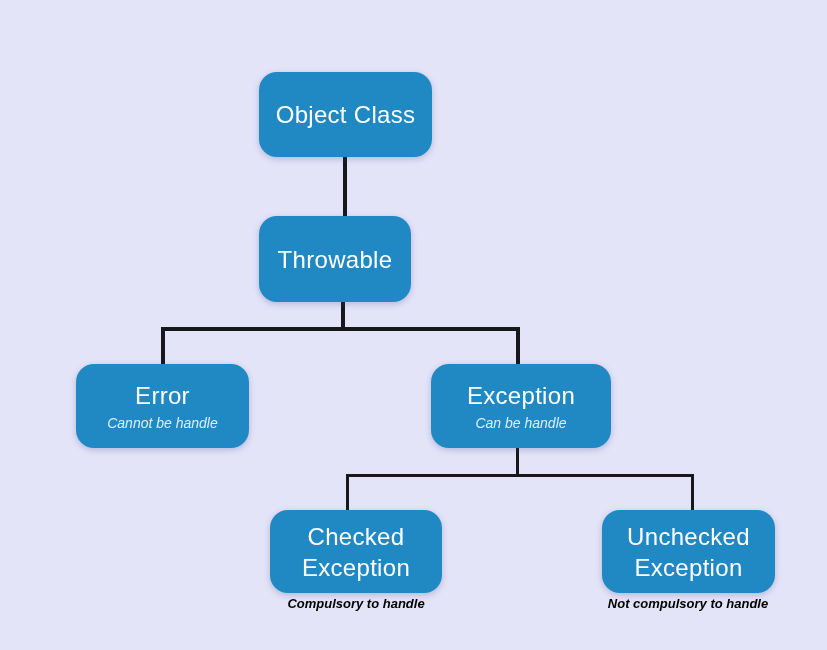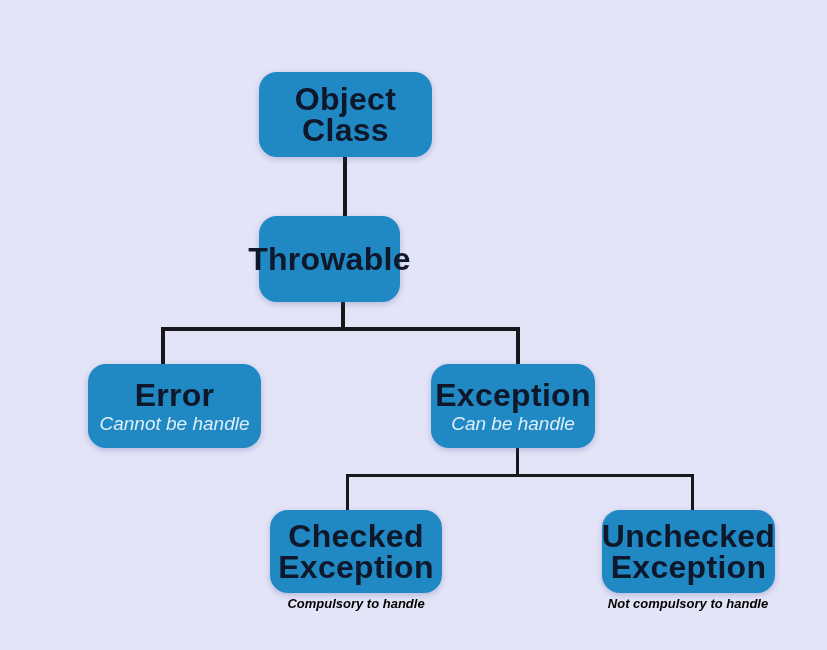--- a/index.html
+++ b/index.html
@@ -19,38 +19,38 @@
     background: #2089c4;
     border-radius: 18px;
     display: flex;
     flex-direction: column;
     align-items: center;
     justify-content: center;
     text-align: center;
     box-shadow: 0 2px 6px rgba(50, 70, 140, 0.28);
   }
   .node .title {
-    color: #0f172a;
-    font-weight: bold;
-    font-size: 32px;
+    color: #ffffff;
+    font-weight: normal;
+    font-size: 24px;
     line-height: 31px;
     letter-spacing: 0.3px;
   }
   .node .subtitle {
     color: rgba(255, 255, 255, 0.85);
     font-style: italic;
-    font-size: 19px;
+    font-size: 14px;
     line-height: 19px;
     margin-top: 3px;
     font-weight: normal;
   }
   .node-object    { left: 259px; top: 72px;  width: 173px; height: 85px; }
-  .node-throwable { left: 259px; top: 216px; width: 141px; height: 86px; }
-  .node-error     { left: 88px;  top: 364px; width: 173px; height: 84px; }
-  .node-exception { left: 431px; top: 364px; width: 164px; height: 84px; }
+  .node-throwable { left: 259px; top: 216px; width: 152px; height: 86px; }
+  .node-error     { left: 76px;  top: 364px; width: 173px; height: 84px; }
+  .node-exception { left: 431px; top: 364px; width: 180px; height: 84px; }
   .node-checked   { left: 270px; top: 510px; width: 172px; height: 83px; padding: 0 26px; }
   .node-unchecked { left: 602px; top: 510px; width: 173px; height: 83px; padding: 0 16px; }
 
   .connector {
     position: absolute;
     background: #17171c;
   }
   .c-obj-throw      { left: 343px; top: 156px; width: 4px; height: 61px; }
   .c-throw-drop     { left: 341px; top: 299px; width: 4px; height: 32px; }
   .c-bar1           { left: 161px; top: 327px; width: 359px; height: 4px; }

